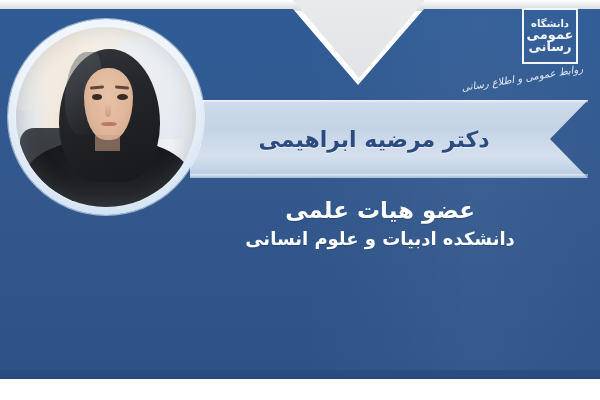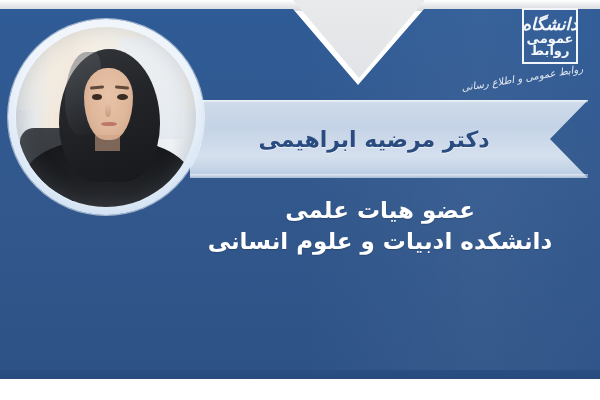--- a/index.html
+++ b/index.html
@@ -66,21 +66,21 @@
     position:absolute;inset:0;
     display:flex;flex-direction:column;align-items:center;justify-content:center;
     line-height:1.0;
   }
   .logo-line{
     color:#f4f7fb;
     font-weight:bold;
     letter-spacing:-0.5px;
     text-align:center;
   }
-  .logo-l1{font-size:17px;font-style:italic;}
+  .logo-l1{font-size:10px;}
   .logo-l2{font-size:13px;margin-top:-1px;}
   .logo-l3{font-size:13px;margin-top:-1px;}
   .logo-tail{
     position:absolute;right:2px;top:57px;width:92px;height:24px;
     color:#eef2f8;
     font-size:10px;
     font-style:italic;
     text-align:right;
     white-space:nowrap;
     transform:rotate(-9deg);
@@ -126,21 +126,21 @@
     direction:rtl;
     color:#ffffff;
   }
   .sub-l1{
     font-size:23px;font-weight:bold;line-height:1.25;
     text-shadow:0 1px 1px rgba(0,0,0,.18);
     white-space:nowrap;
     text-align:center;
   }
   .sub-l2{
-    font-size:23px;font-weight:bold;line-height:1.3;margin-top:2px;
+    font-size:18px;font-weight:bold;line-height:1.3;margin-top:2px;
     text-shadow:0 1px 1px rgba(0,0,0,.18);
     white-space:nowrap;
   }
 
   
   .portrait-ring{
     position:absolute;left:8px;top:19px;width:196px;height:196px;
     border-radius:50%;
     background:radial-gradient(circle at 50% 40%,#ffffff 0%,#eef4fb 55%,#cfe0f2 80%,#b9d2ea 100%);
     box-shadow:0 0 0 1px rgba(255,255,255,.55);
@@ -237,21 +237,21 @@
   <div class="blue-panel"></div>
   <div class="blue-sheen"></div>
   <div class="blue-bottom-edge"></div>
   <div class="bottom-white"></div>
 
   <div class="logo-wrap">
     <div class="logo-box">
       <div class="logo-box-inner">
         <div class="logo-line logo-l1">دانشگاه</div>
         <div class="logo-line logo-l2">عمومی</div>
-        <div class="logo-line logo-l3">روابط</div>
+        <div class="logo-line logo-l3">رسانی</div>
       </div>
     </div>
     <div class="logo-tail">روابط عمومی و اطلاع رسانی</div>
   </div>
 
   <div class="ribbon"></div>
   <div class="ribbon-top-line"></div>
   <div class="ribbon-bot-line"></div>
   <div class="ribbon-title">دکتر مرضیه ابراهیمی</div>
 

